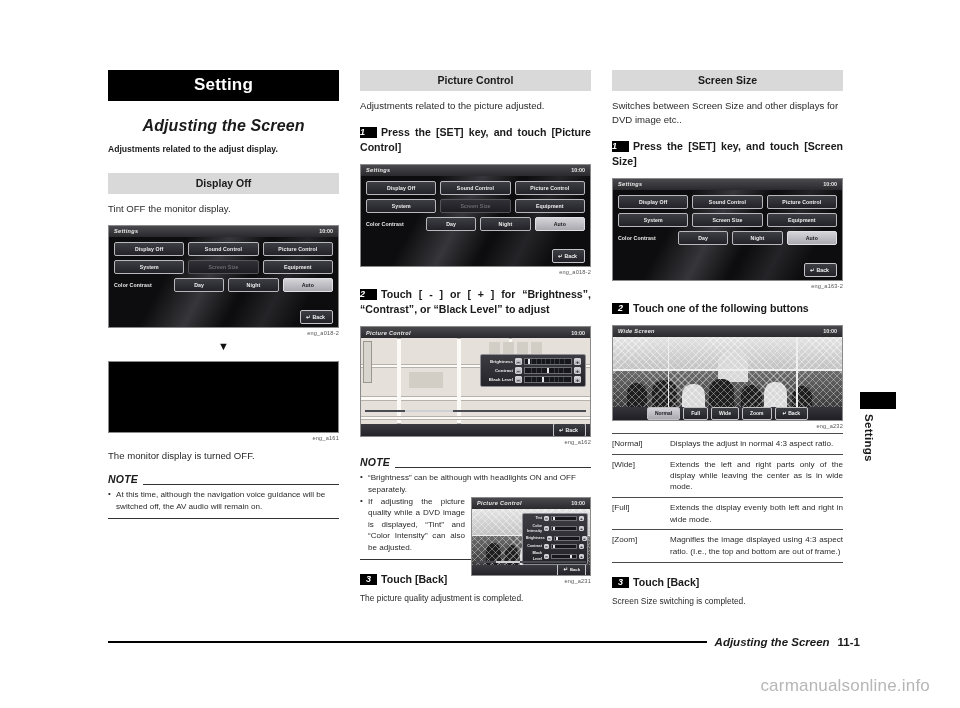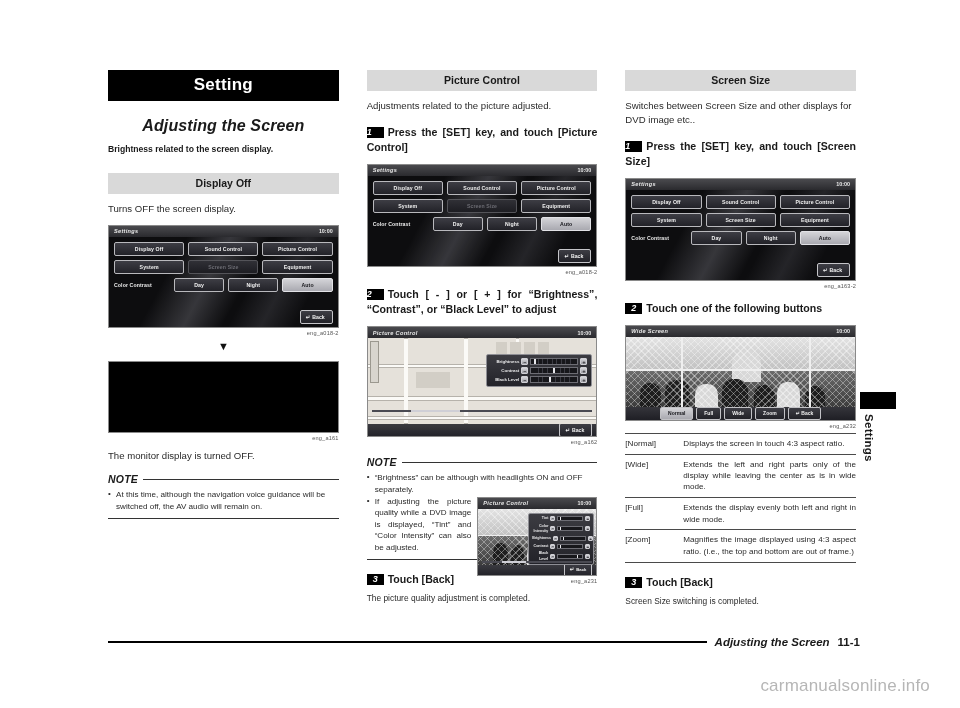--- a/index.html
+++ b/index.html
@@ -11,21 +11,21 @@
     overflow: hidden;
   }
   .page { position: relative; width: 960px; height: 708px; }
 
   
   .cols {
     position: absolute;
     left: 108px; top: 70px;
     width: 748px; height: 545px;
     display: flex;
-    gap: 28px;
+    gap: 21px;
   }
   .col { width: 231px; position: relative; }
 
   
   .title-bar {
     background: #000;
     color: #fff;
     text-align: center;
     font-size: 17px;
     font-weight: bold;
@@ -158,21 +158,21 @@
   .backbtn .g { font-size: 5.4px; margin-right: 2px; }
 
   
   .dn-arrow { text-align:center; margin: 5px 0 4px; font-size: 11px; line-height: 1; color:#111; }
 
   .black-screen { height: 72px; background: #000; border: 1px solid #8a8a8a; }
 
   
   .note { margin-top: 11px; }
   .note-head {
-    display: flex; align-items: center; gap: 5px;
+    display: flex; align-items: flex-end; gap: 5px;
   }
   .note-head .lbl { font-size: 10.5px; font-weight: bold; font-style: italic; letter-spacing:.2px;}
   .note-head .rule { flex: 1; height: 1px; background: #333; }
   .note ul { list-style: none; margin-top: 4px; }
   .note li {
     font-size: 8.1px;
     line-height: 1.42;
     padding-left: 8px;
     position: relative;
     margin-bottom: 1px;
@@ -277,24 +277,24 @@
 <body>
 
 <div class="page">
 
   <div class="cols">
 
     <div class="col">
 
       <div class="title-bar">Setting</div>
       <div class="subtitle">Adjusting the Screen</div>
-      <div class="lead-bold">Brightness related to the screen display.</div>
+      <div class="lead-bold">Adjustments related to the adjust display.</div>
 
       <div class="gray-bar">Display Off</div>
-      <div class="body-text">Turns OFF the screen display.</div>
+      <div class="body-text">Tint OFF the monitor display.</div>
 
 
       <div class="figure">
         <div class="shot">
           <div class="shot-bar">
             <span class="t">Settings</span>
             <span class="clk">10:00</span>
           </div>
           <div class="shot-body">
             <div class="brow">
@@ -639,21 +639,21 @@
             <div class="b"><span>↵ </span><span>Back</span></div>
           </div>
         </div>
         <div class="shot-caption">eng_a232</div>
       </div>
 
       <table class="dtable">
         <tbody>
             <tr>
           <td class="k">[Normal]</td>
-          <td class="v">Displays the screen in touch 4:3 aspect ratio.</td>
+          <td class="v">Displays the adjust in normal 4:3 aspect ratio.</td>
         </tr>
         <tr>
           <td class="k">[Wide]</td>
           <td class="v">Extends the left and right parts only of the display while leaving the center as is in wide mode.</td>
         </tr>
         <tr>
           <td class="k">[Full]</td>
           <td class="v">Extends the display evenly both left and right in wide mode.</td>
         </tr>
         <tr>

